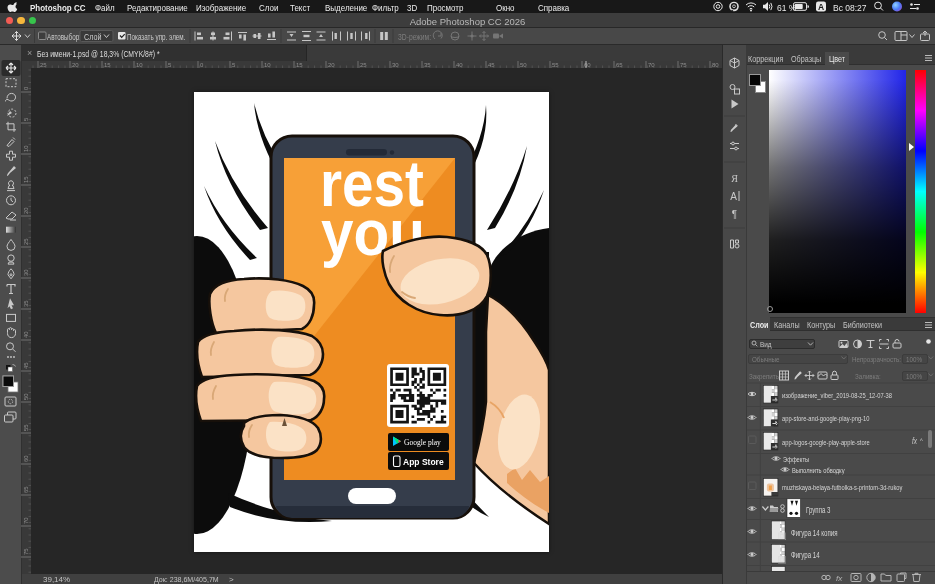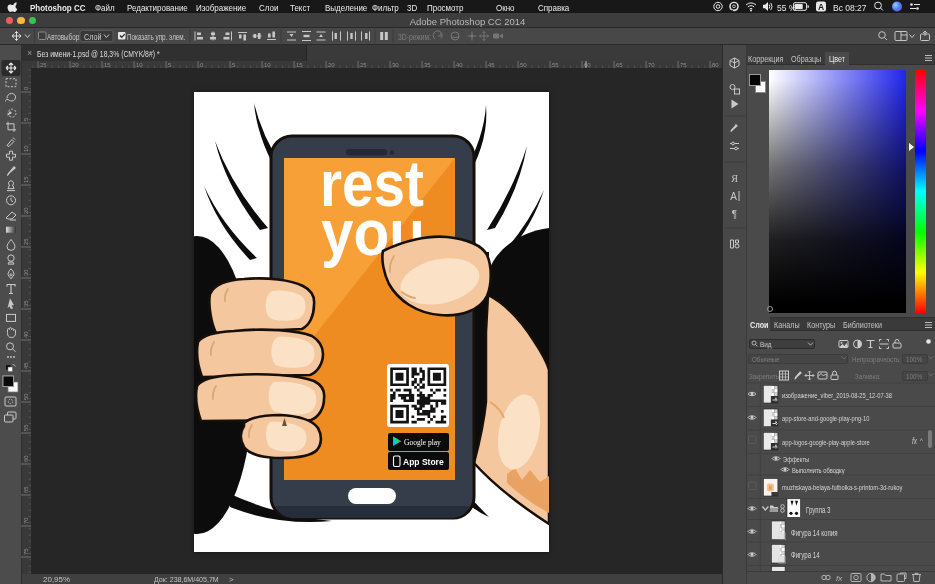--- a/index.html
+++ b/index.html
@@ -10,21 +10,21 @@
 <div class="abs" style="left:127px;top:2px;font-size:9.5px;color:#ececec;white-space:nowrap;transform:scaleX(0.84);transform-origin:0 0">Редактирование</div>
 <div class="abs" style="left:196px;top:2px;font-size:9.5px;color:#ececec;white-space:nowrap;transform:scaleX(0.84);transform-origin:0 0">Изображение</div>
 <div class="abs" style="left:259px;top:2px;font-size:9.5px;color:#ececec;white-space:nowrap;transform:scaleX(0.84);transform-origin:0 0">Слои</div>
 <div class="abs" style="left:290px;top:2px;font-size:9.5px;color:#ececec;white-space:nowrap;transform:scaleX(0.84);transform-origin:0 0">Текст</div>
 <div class="abs" style="left:325px;top:2px;font-size:9.5px;color:#ececec;white-space:nowrap;transform:scaleX(0.84);transform-origin:0 0">Выделение</div>
 <div class="abs" style="left:372px;top:2px;font-size:9.5px;color:#ececec;white-space:nowrap;transform:scaleX(0.84);transform-origin:0 0">Фильтр</div>
 <div class="abs" style="left:407px;top:2px;font-size:9.5px;color:#ececec;white-space:nowrap;transform:scaleX(0.84);transform-origin:0 0">3D</div>
 <div class="abs" style="left:427px;top:2px;font-size:9.5px;color:#ececec;white-space:nowrap;transform:scaleX(0.84);transform-origin:0 0">Просмотр</div>
 <div class="abs" style="left:496px;top:2px;font-size:9.5px;color:#ececec;white-space:nowrap;transform:scaleX(0.84);transform-origin:0 0">Окно</div>
 <div class="abs" style="left:538px;top:2px;font-size:9.5px;color:#ececec;white-space:nowrap;transform:scaleX(0.84);transform-origin:0 0">Справка</div>
-<div class="abs" style="left:777px;top:2.5px;font-size:8.5px;color:#e8e8e8">55 %</div>
+<div class="abs" style="left:777px;top:2.5px;font-size:8.5px;color:#e8e8e8">61 %</div>
 <div class="abs" style="left:833px;top:2.5px;font-size:8.5px;color:#e8e8e8">Вс 08:27</div>
 <svg width="935" height="13" viewBox="0 0 935 13" style="position:absolute;left:0;top:0">
     <g transform="translate(718 6.5)">
       <circle cx="0" cy="0" r="4.2" stroke="#e8e8e8" stroke-width="1" fill="none"></circle>
       <circle cx="0" cy="0" r="1.8" stroke="#e8e8e8" stroke-width="1" fill="none"></circle>
     </g>
     <g transform="translate(734 6.5)">
       <circle cx="0" cy="0" r="4.8" fill="#dcdcdc"></circle>
       <circle cx="0" cy="-0.2" r="3.2" fill="#181818"></circle>
       <circle cx="0" cy="-0.2" r="1.4" fill="none" stroke="#dcdcdc" stroke-width="0.8"></circle>
@@ -63,21 +63,21 @@
       <circle cx="-3.5" cy="-2" r="1.3" fill="#e8e8e8"></circle>
       <path d="M-1 -2h6" stroke="#e8e8e8" stroke-width="1" fill="none"></path>
       <circle cx="2.5" cy="2" r="1.3" fill="#e8e8e8"></circle>
       <path d="M-5 2h6" stroke="#e8e8e8" stroke-width="1" fill="none"></path>
     </g>
   </svg>
 <div class="abs" style="left:0;top:13px;width:935px;height:15px;background:#3d3d3d;border-bottom:1px solid #282828"></div>
 <div class="abs" style="left:5.5px;top:16.5px;width:7.5px;height:7.5px;border-radius:50%;background:#f25c54"></div>
 <div class="abs" style="left:17.0px;top:16.5px;width:7.5px;height:7.5px;border-radius:50%;background:#f6b73c"></div>
 <div class="abs" style="left:28.5px;top:16.5px;width:7.5px;height:7.5px;border-radius:50%;background:#37c44c"></div>
-<div class="abs" style="left:0;top:15.5px;width:935px;text-align:center;font-size:9.5px;color:#b9b9b9">Adobe Photoshop CC 2014</div>
+<div class="abs" style="left:0;top:15.5px;width:935px;text-align:center;font-size:9.5px;color:#b9b9b9">Adobe Photoshop CC 2026</div>
 <div class="abs" style="left:0;top:28px;width:935px;height:17px;background:#484848;border-bottom:1px solid #2a2a2a"></div>
 <div class="abs" style="left:46.5px;top:31.5px;font-size:9px;color:#cacaca;transform:scaleX(0.7);transform-origin:0 0;white-space:nowrap">Автовыбор:</div>
 <div class="abs" style="left:84px;top:31.5px;font-size:9px;color:#cacaca;transform:scaleX(0.8);transform-origin:0 0;white-space:nowrap;z-index:3">Слой</div>
 <div class="abs" style="left:127px;top:31.5px;font-size:9px;color:#cacaca;transform:scaleX(0.7);transform-origin:0 0;white-space:nowrap">Показать упр. элем.</div>
 <div class="abs" style="left:398px;top:31.5px;font-size:9px;color:#7d7d7d;transform:scaleX(0.75);transform-origin:0 0;white-space:nowrap">3D-режим:</div>
 <svg width="935" height="18" viewBox="0 0 935 18" style="position:absolute;left:0;top:27px;overflow:visible">
     <g transform="translate(0 -27)">
       <g transform="translate(16.5 36)">
         <path d="M0 -4.5V4.5M-4.5 0H4.5M0 -4.5l-1.8 1.8M0 -4.5l1.8 1.8M0 4.5l-1.8 -1.8M0 4.5l1.8 -1.8M-4.5 0l1.8 -1.8M-4.5 0l1.8 1.8M4.5 0l-1.8 -1.8M4.5 0l-1.8 1.8" stroke="#dcdcdc" stroke-width="1" fill="none"></path>
       </g>
@@ -412,21 +412,21 @@
     <path d="M22 294 q-4 7 -3 13" stroke="#d9a877" stroke-width="1.8" fill="none" stroke-linecap="round"></path>
     <path d="M50 331 C56 326 70 323 86 323 C106 324 119 329 124 336 C128 343 128 352 123 358 C117 364 103 366 87 366 C69 366 55 362 50 355 C46 348 46 340 50 334 Z" fill="#f5c79f" stroke="#17100a" stroke-width="2.6" stroke-linejoin="round"></path>
     <path d="M76 330 C92 329 108 333 111 340 C114 347 112 355 105 358 C96 361 82 359 77 356 C71 352 70 335 76 330 Z" fill="#fbe2c6"></path>
     <path d="M58 333 q-4 6 -3 12" stroke="#d9a877" stroke-width="1.8" fill="none" stroke-linecap="round"></path>
     <path d="M88 334 L90.5 326 L93 334 Z" fill="#6b5138"></path>
     <path d="M189 159 C209 149 234 143 253 145 C272 147 288 153 293 163 C298 174 298 192 293 204 C286 218 267 225 246 223 C222 221 204 208 195 192 C190 182 187 168 189 159 Z" fill="#f5c79f" stroke="#17100a" stroke-width="2.6"></path>
     <ellipse cx="246" cy="190" rx="40" ry="22" fill="#fbe2c6" transform="rotate(-12 243 190)"></ellipse>
     <path d="M200 164 q-5 8 -4 16 M208 200 q6 5 13 6" stroke="#d9a877" stroke-width="1.8" fill="none" stroke-linecap="round"></path>
   </svg>
 <div class="abs" style="left:21.5px;top:574px;width:700.5px;height:10px;background:#404040"></div>
-<div class="abs" style="left:43px;top:575px;font-size:8px;color:#c3c3c3">20,95%</div>
+<div class="abs" style="left:43px;top:575px;font-size:8px;color:#c3c3c3">39,14%</div>
 <div class="abs" style="left:154px;top:575px;font-size:8px;color:#c3c3c3;transform:scaleX(0.88);transform-origin:0 0;white-space:nowrap">Док: 238,6M/405,7M</div>
 <div class="abs" style="left:229px;top:575px;font-size:8px;color:#c3c3c3">&gt;</div>
 <div class="abs" style="left:722px;top:45px;width:25px;height:539px;background:#484848;border-left:1px solid #2a2a2a;border-right:1px solid #3a3a3a"></div>
 <svg width="25" height="539" viewBox="0 0 25 539" style="position:absolute;left:722px;top:45px">
     <g transform="translate(12.5 18)">
       <path d="M0 -5l4.5 2.5v5L0 5l-4.5-2.5v-5zM0 -5v5M0 0l4.5 -2.5M0 0l-4.5 -2.5M0 0v5" stroke="#c9c9c9" stroke-width="1" fill="none"></path>
     </g>
     <g transform="translate(12.5 44)">
       <circle cx="-2" cy="-2" r="2.5" stroke="#c9c9c9" stroke-width="1" fill="none"></circle>
       <rect x="0" y="0" width="5" height="5" stroke="#c9c9c9" stroke-width="1" fill="none"></rect>

